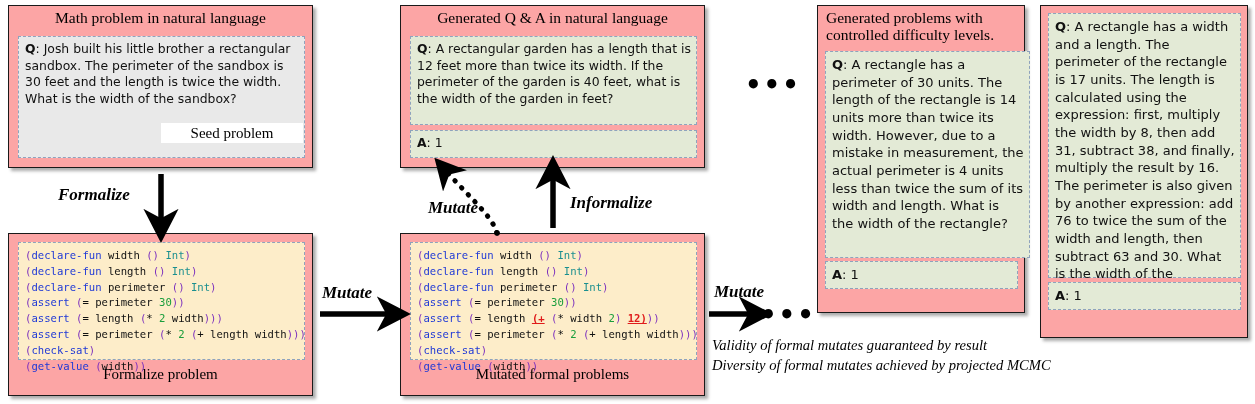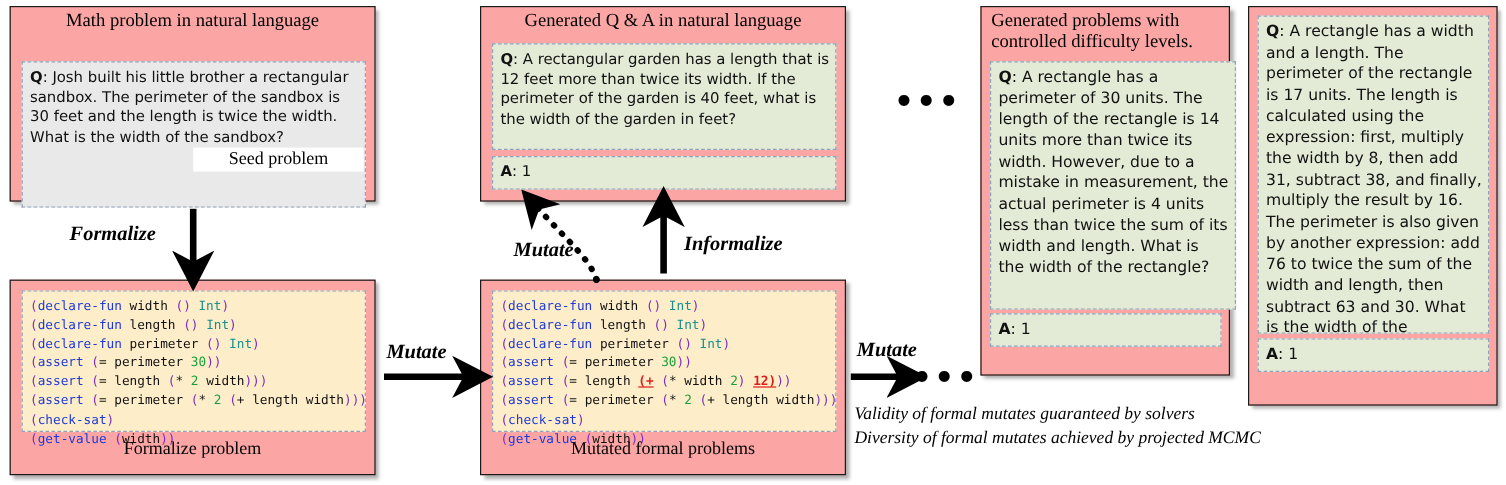--- a/index.html
+++ b/index.html
@@ -110,21 +110,21 @@
   }
   svg.ov{position:absolute;left:0;top:0;width:1255px;height:404px;pointer-events:none;}
 </style>
 </head>
 <body>
 
 <div class="stage">
 
   <div class="panel" style="left:8px;top:5px;width:305px;height:163px;">
     <div class="panel-title">Math problem in natural language</div>
-    <div class="dashed qa-gray" style="position:absolute;left:9px;top:30px;width:287px;height:122px;margin-top:15px;">
+    <div class="dashed qa-gray" style="position:absolute;left:9px;top:30px;width:287px;height:122px;">
       <div class="qtext">
         <b>Q</b><span>: Josh built his little brother a rectangular sandbox. The perimeter of the sandbox is 30 feet and the length is twice the width. What is the width of the sandbox?</span>
       </div>
     </div>
     <div class="seed-label" style="left:152px;top:117px;width:130px;">Seed problem</div>
   </div>
 
   <div class="panel" style="left:8px;top:233px;width:305px;height:163px;">
     <div class="dashed qa-cream" style="position:absolute;left:9px;top:8px;width:287px;height:118px;">
       <div class="code"><span class="paren">(</span><span class="kw">declare-fun</span> <span class="id">width</span> <span class="paren">()</span> <span class="typ">Int</span><span class="paren">)</span>
@@ -233,16 +233,16 @@
   <div class="arrow-label" style="left:428px;top:198px;">Mutate</div>
 
   <div class="arrow-label" style="left:570px;top:193px;">Informalize</div>
 
   <div class="arrow-label" style="left:714px;top:282px;">Mutate</div>
 
   <div class="dots" style="left:745px;top:72px;">•••</div>
 
   <div class="dots" style="left:760px;top:302px;">•••</div>
 
-  <div class="note" style="left:712px;top:337px;">Validity of formal mutates guaranteed by solvers</div>
+  <div class="note" style="left:712px;top:337px;">Validity of formal mutates guaranteed by result</div>
   <div class="note" style="left:712px;top:357px;">Diversity of formal mutates achieved by projected MCMC</div>
 
 </div>
 
 </body></html>

